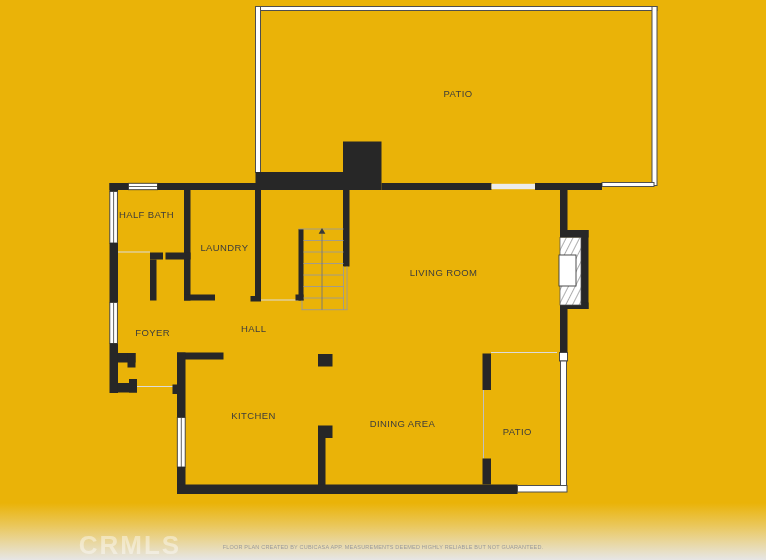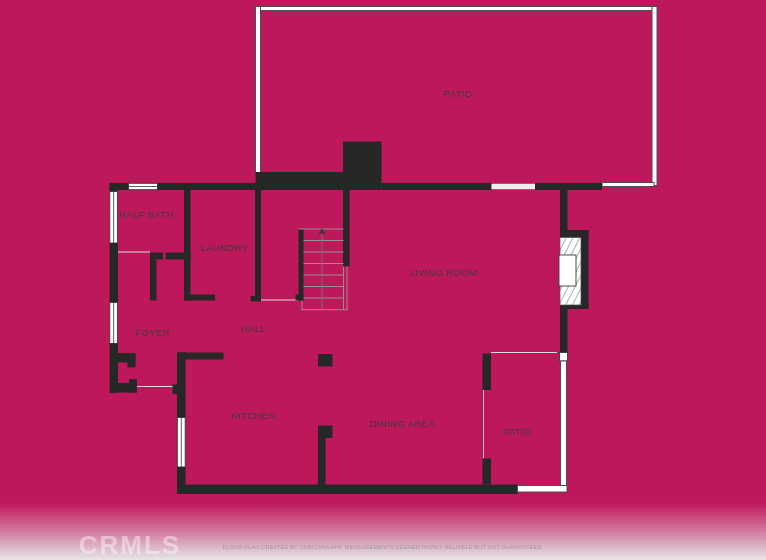--- a/index.html
+++ b/index.html
@@ -1,16 +1,16 @@
 <!DOCTYPE html>
 <html><head>
 <meta charset="utf-8">
 <style>
   html,body{margin:0;padding:0;background:#ffffff;}
-  #canvas{position:relative;width:766px;height:560px;background:#be185d;overflow:hidden;
+  #canvas{position:relative;width:766px;height:560px;background:#eab308;overflow:hidden;
           font-family:"Liberation Sans", sans-serif;}
   svg{position:absolute;left:0;top:0;}
   text{font-family:"Liberation Sans", sans-serif;}
 </style>
 </head>
 <body>
 <div id="canvas">
 <svg width="766" height="560" viewBox="0 0 766 560">
   <defs>
 

